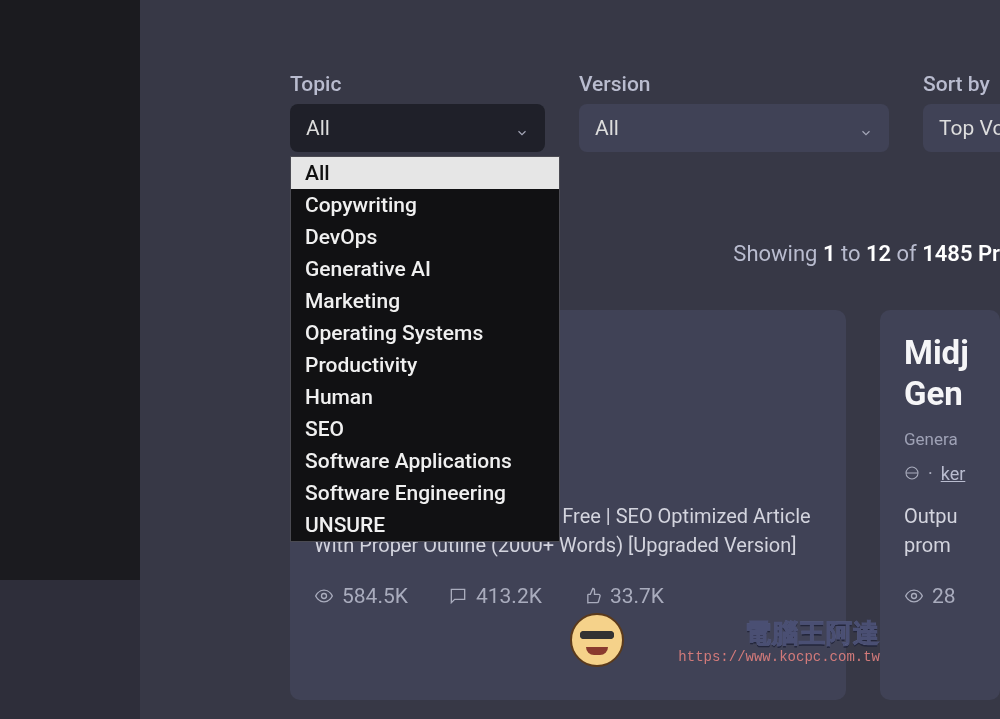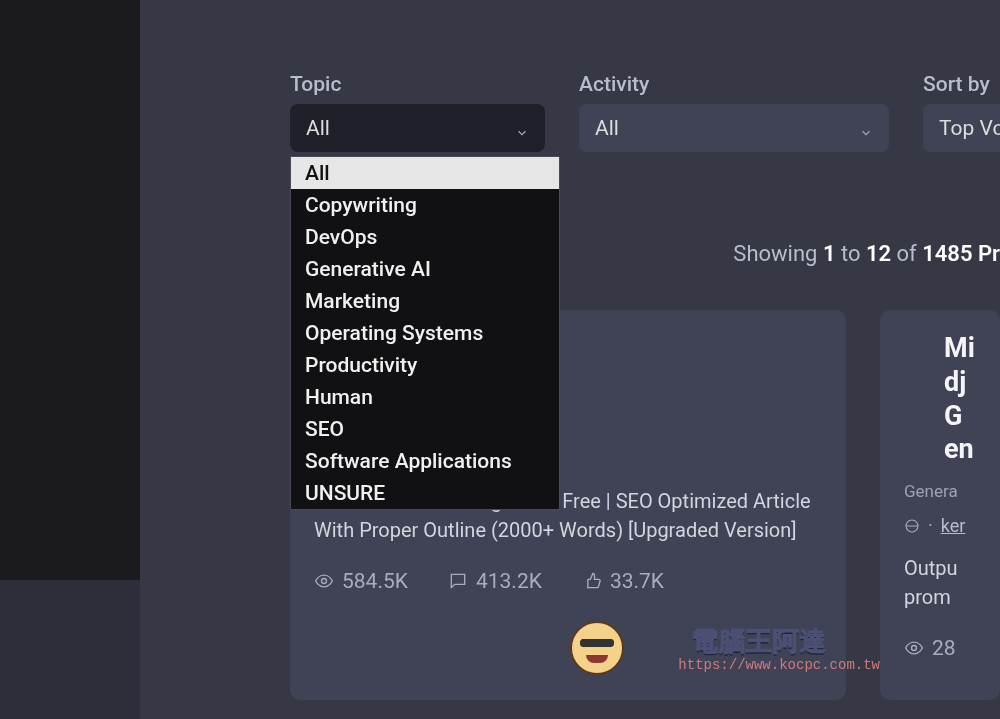--- a/index.html
+++ b/index.html
@@ -120,27 +120,26 @@
     background: #404256;
     border-radius: 10px;
     padding: 22px 24px;
     color: #e5e6ea;
     overflow: hidden;
   }
   .card-main { width: 570px; height: 390px; }
   .card-side { flex: 1; height: 390px; min-width: 120px; }
 
   .card-title {
-    font-size: 27px;
+    font-size: 33px;
     font-weight: 700;
     color: #f5f5f7;
     line-height: 1.25;
     margin-bottom: 14px;
     word-break: break-word;
-    margin-left: 40px;
   }
   .card-sub {
     font-size: 17px;
     color: #9ea1b5;
     margin-bottom: 14px;
   }
   .card-meta {
     display: flex;
     align-items: center;
     gap: 8px;
@@ -164,23 +163,23 @@
     color: #a9acbd;
     font-size: 21px;
   }
   .stat { display: flex; align-items: center; gap: 8px; }
   .stat svg { width: 20px; height: 20px; stroke: #a9acbd; fill: none; stroke-width: 1.6; }
 
   
   .wm {
     position: absolute;
     right: 120px;
-    bottom: 44px;
+    bottom: 52px;
     z-index: 80;
-    text-align: center;
+    text-align: right;
     pointer-events: none;
   }
   .wm-face {
     display: inline-block;
     width: 54px; height: 54px;
     border-radius: 50%;
     background: #f5d28a;
     border: 2px solid #5b3a1b;
     position: relative;
     vertical-align: middle;
@@ -245,26 +244,27 @@
           <div class="dropdown-item active">All</div>
           <div class="dropdown-item">Copywriting</div>
           <div class="dropdown-item">DevOps</div>
           <div class="dropdown-item">Generative AI</div>
           <div class="dropdown-item">Marketing</div>
           <div class="dropdown-item">Operating Systems</div>
           <div class="dropdown-item">Productivity</div>
           <div class="dropdown-item">Human</div>
           <div class="dropdown-item">SEO</div>
           <div class="dropdown-item">Software Applications</div>
+          <div class="dropdown-item">Software Engineering</div>
           <div class="dropdown-item">UNSURE</div>
         </div>
       </div>
 
       <div class="filter-group">
-        <div class="filter-label">Activity</div>
+        <div class="filter-label">Version</div>
         <div class="select-box select-activity">
           <span>All</span>
           <span class="chev">
             <svg viewBox="0 0 24 24">
                 <polyline points="6 9 12 15 18 9"></polyline>
               </svg>
           </span>
         </div>
       </div>
 

